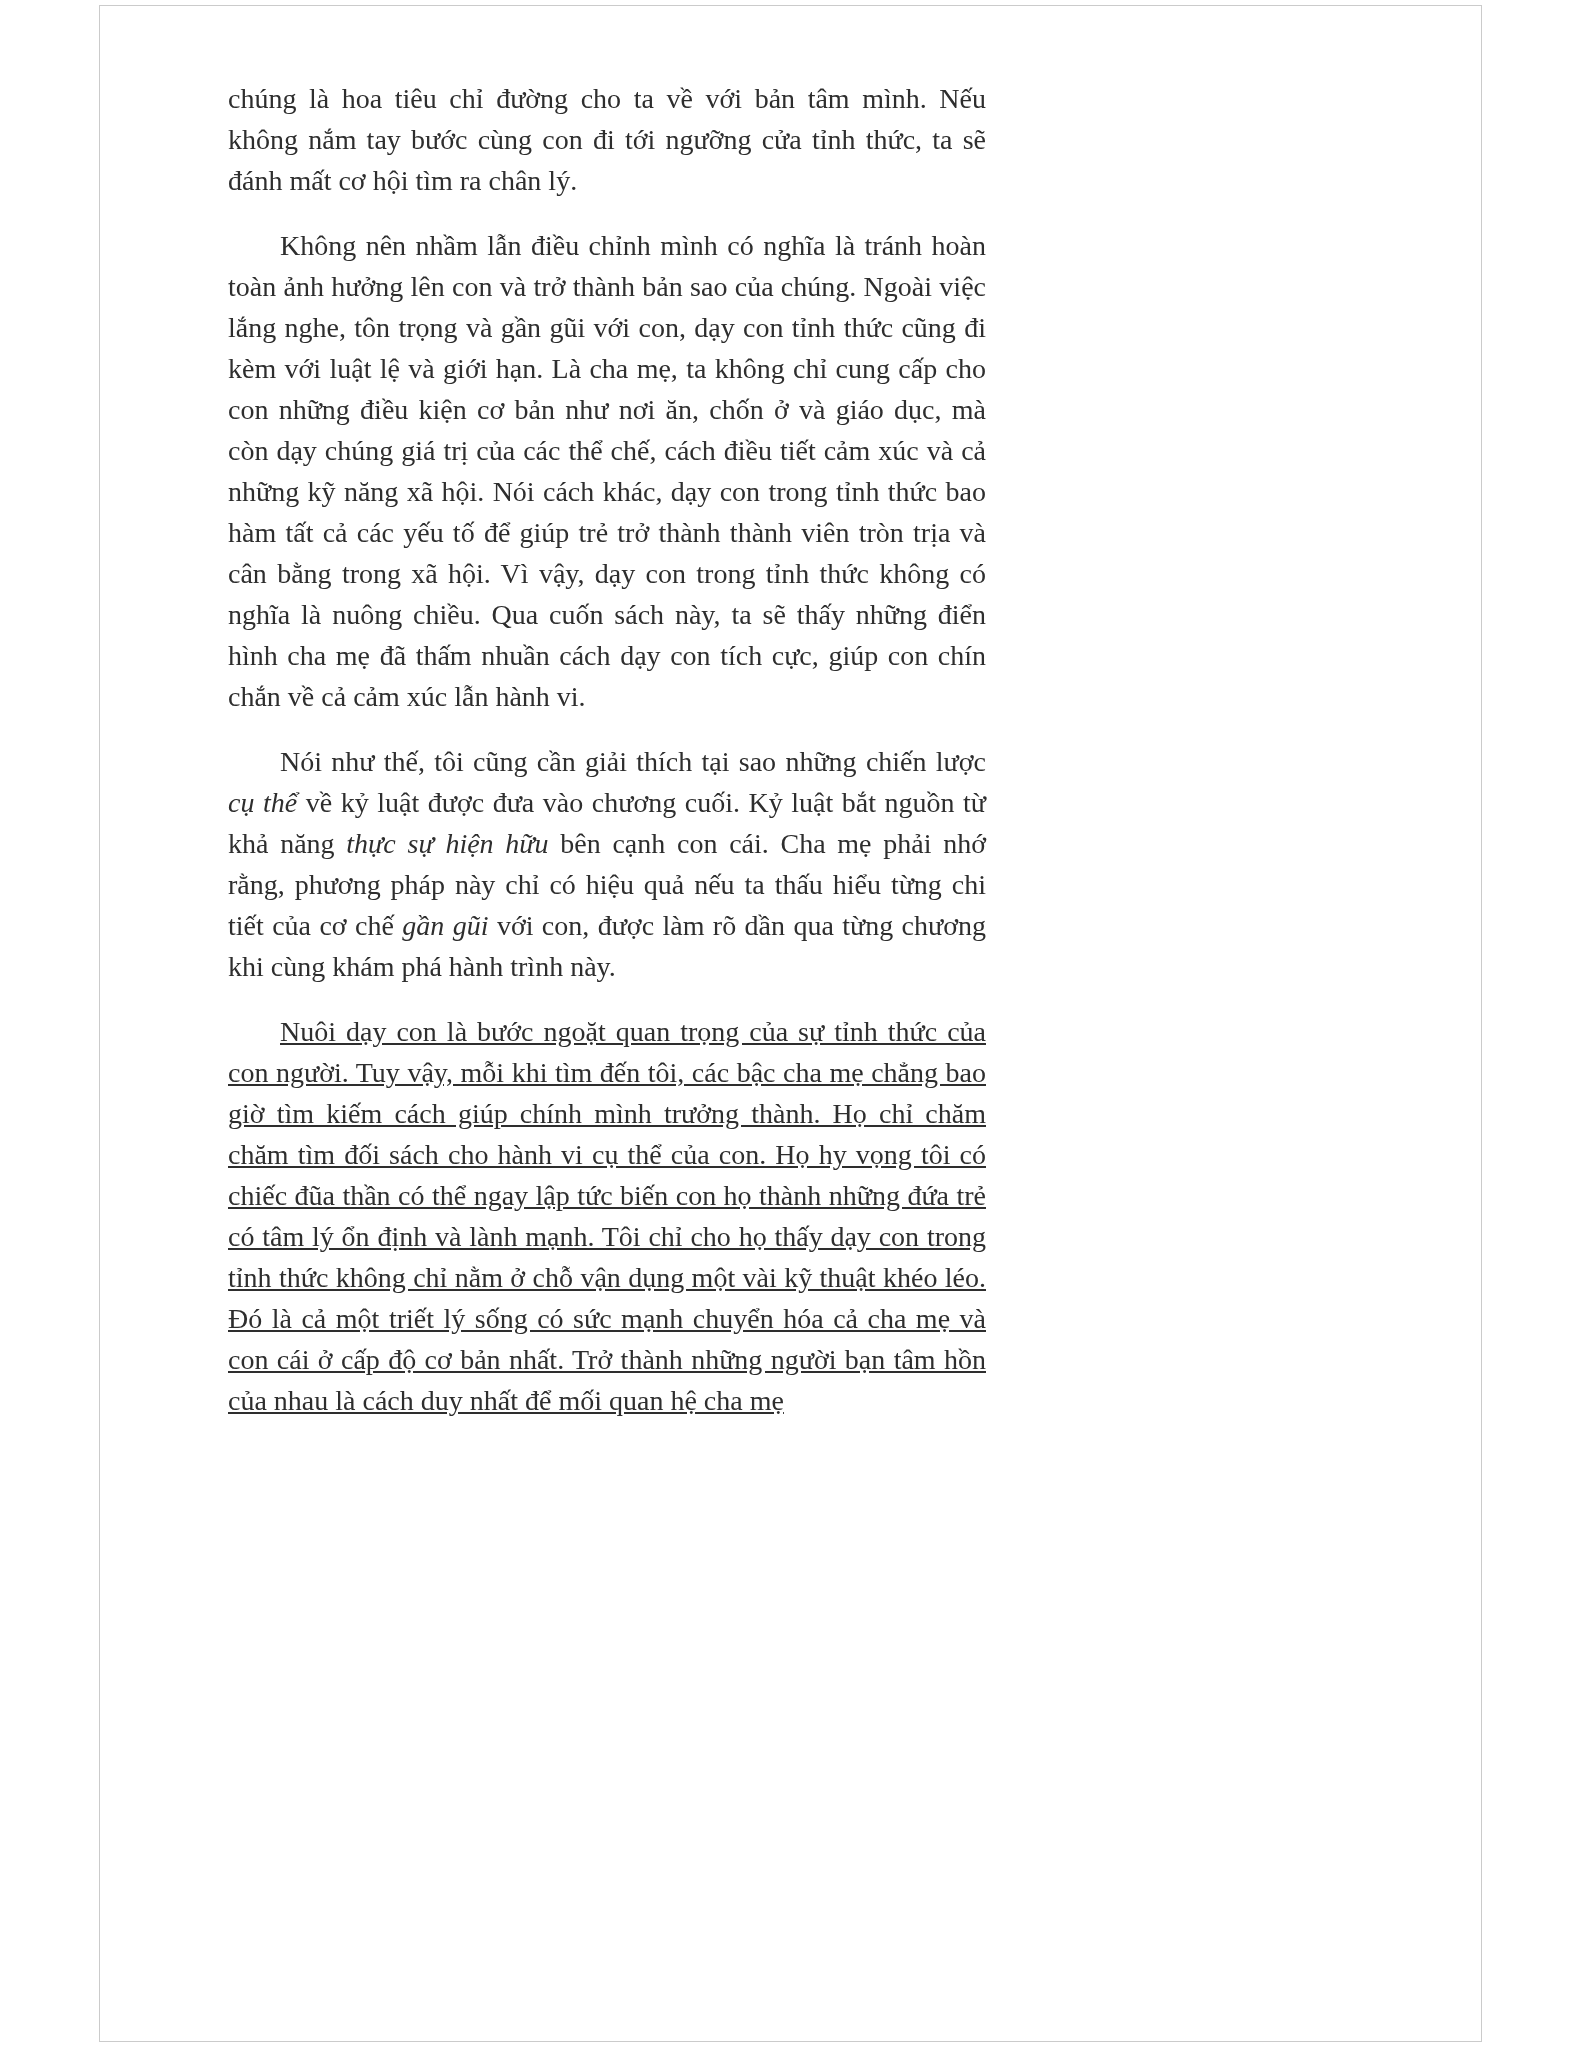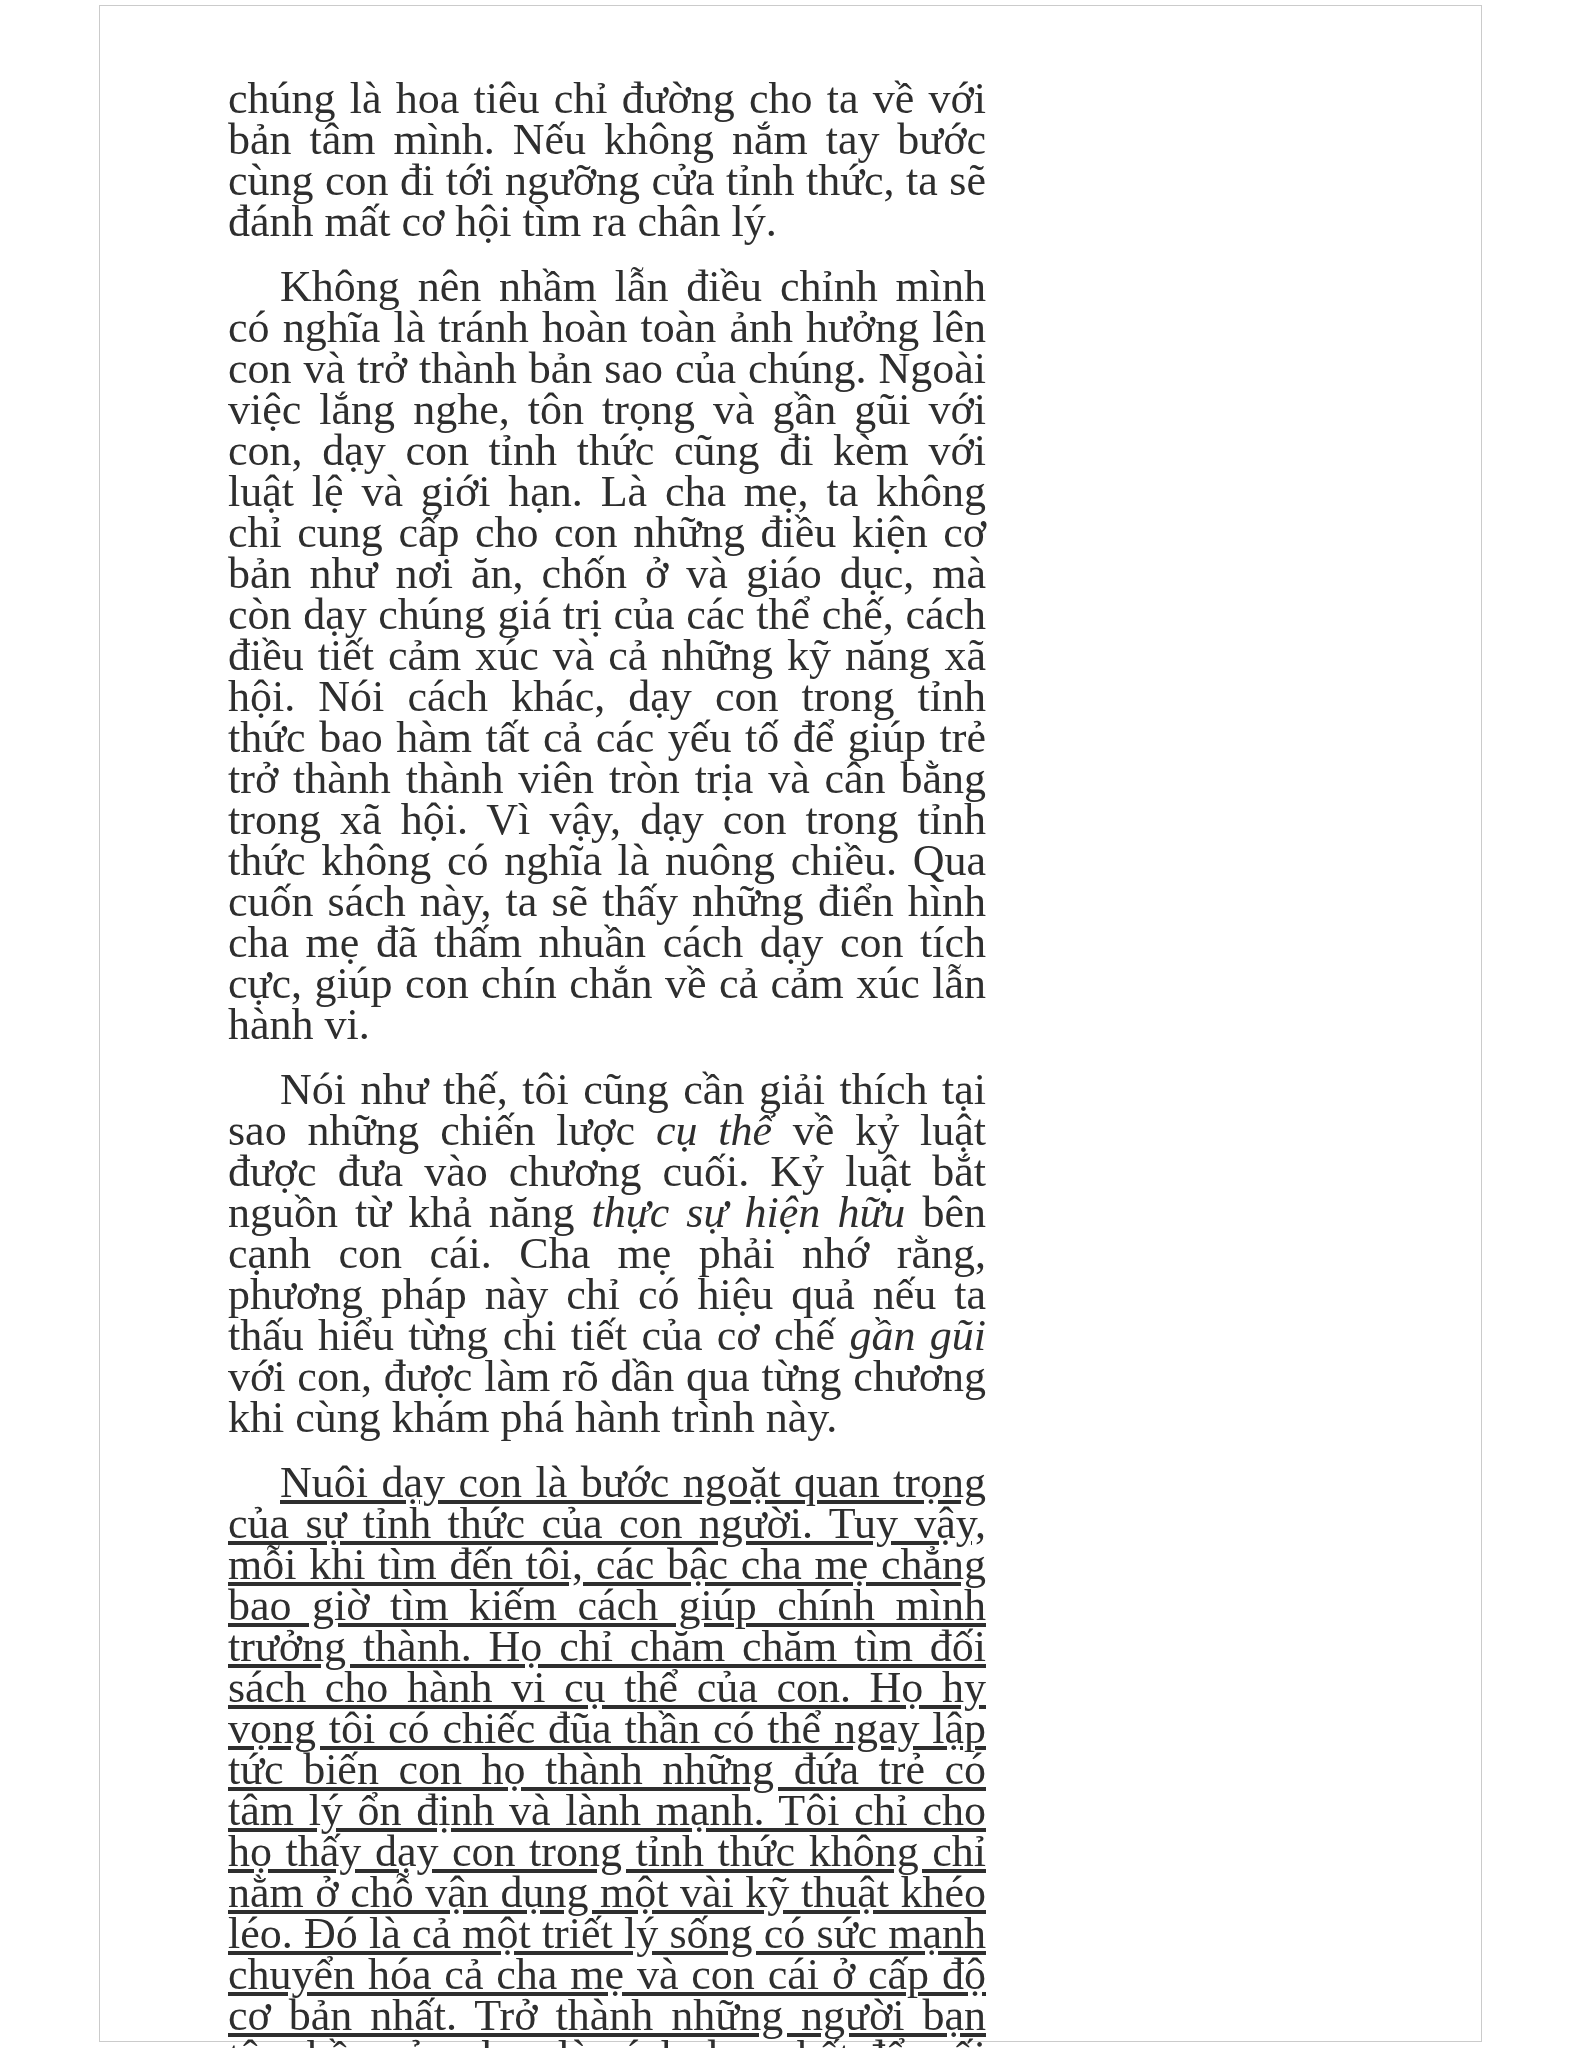--- a/index.html
+++ b/index.html
@@ -39,21 +39,21 @@
     margin: 0 4px 42px 0;
   }
   .running-head .sep {
     margin: 0 12px;
     font-size: 24px;
     position: relative;
     top: -3px;
   }
   .para {
     margin: 0 0 12px 0;
-    font-size: 44px;
+    font-size: 28px;
     line-height: 41px;
     color: var(--body-color, #2e2e2e);
     text-align: justify;
     text-justify: inter-word;
   }
   .para:last-child { margin-bottom: 0; text-decoration: underline; }
   .para.indent { text-indent: 52px; margin-top: 24px; }
   .para em { font-style: italic; }
 </style>
 </head>

